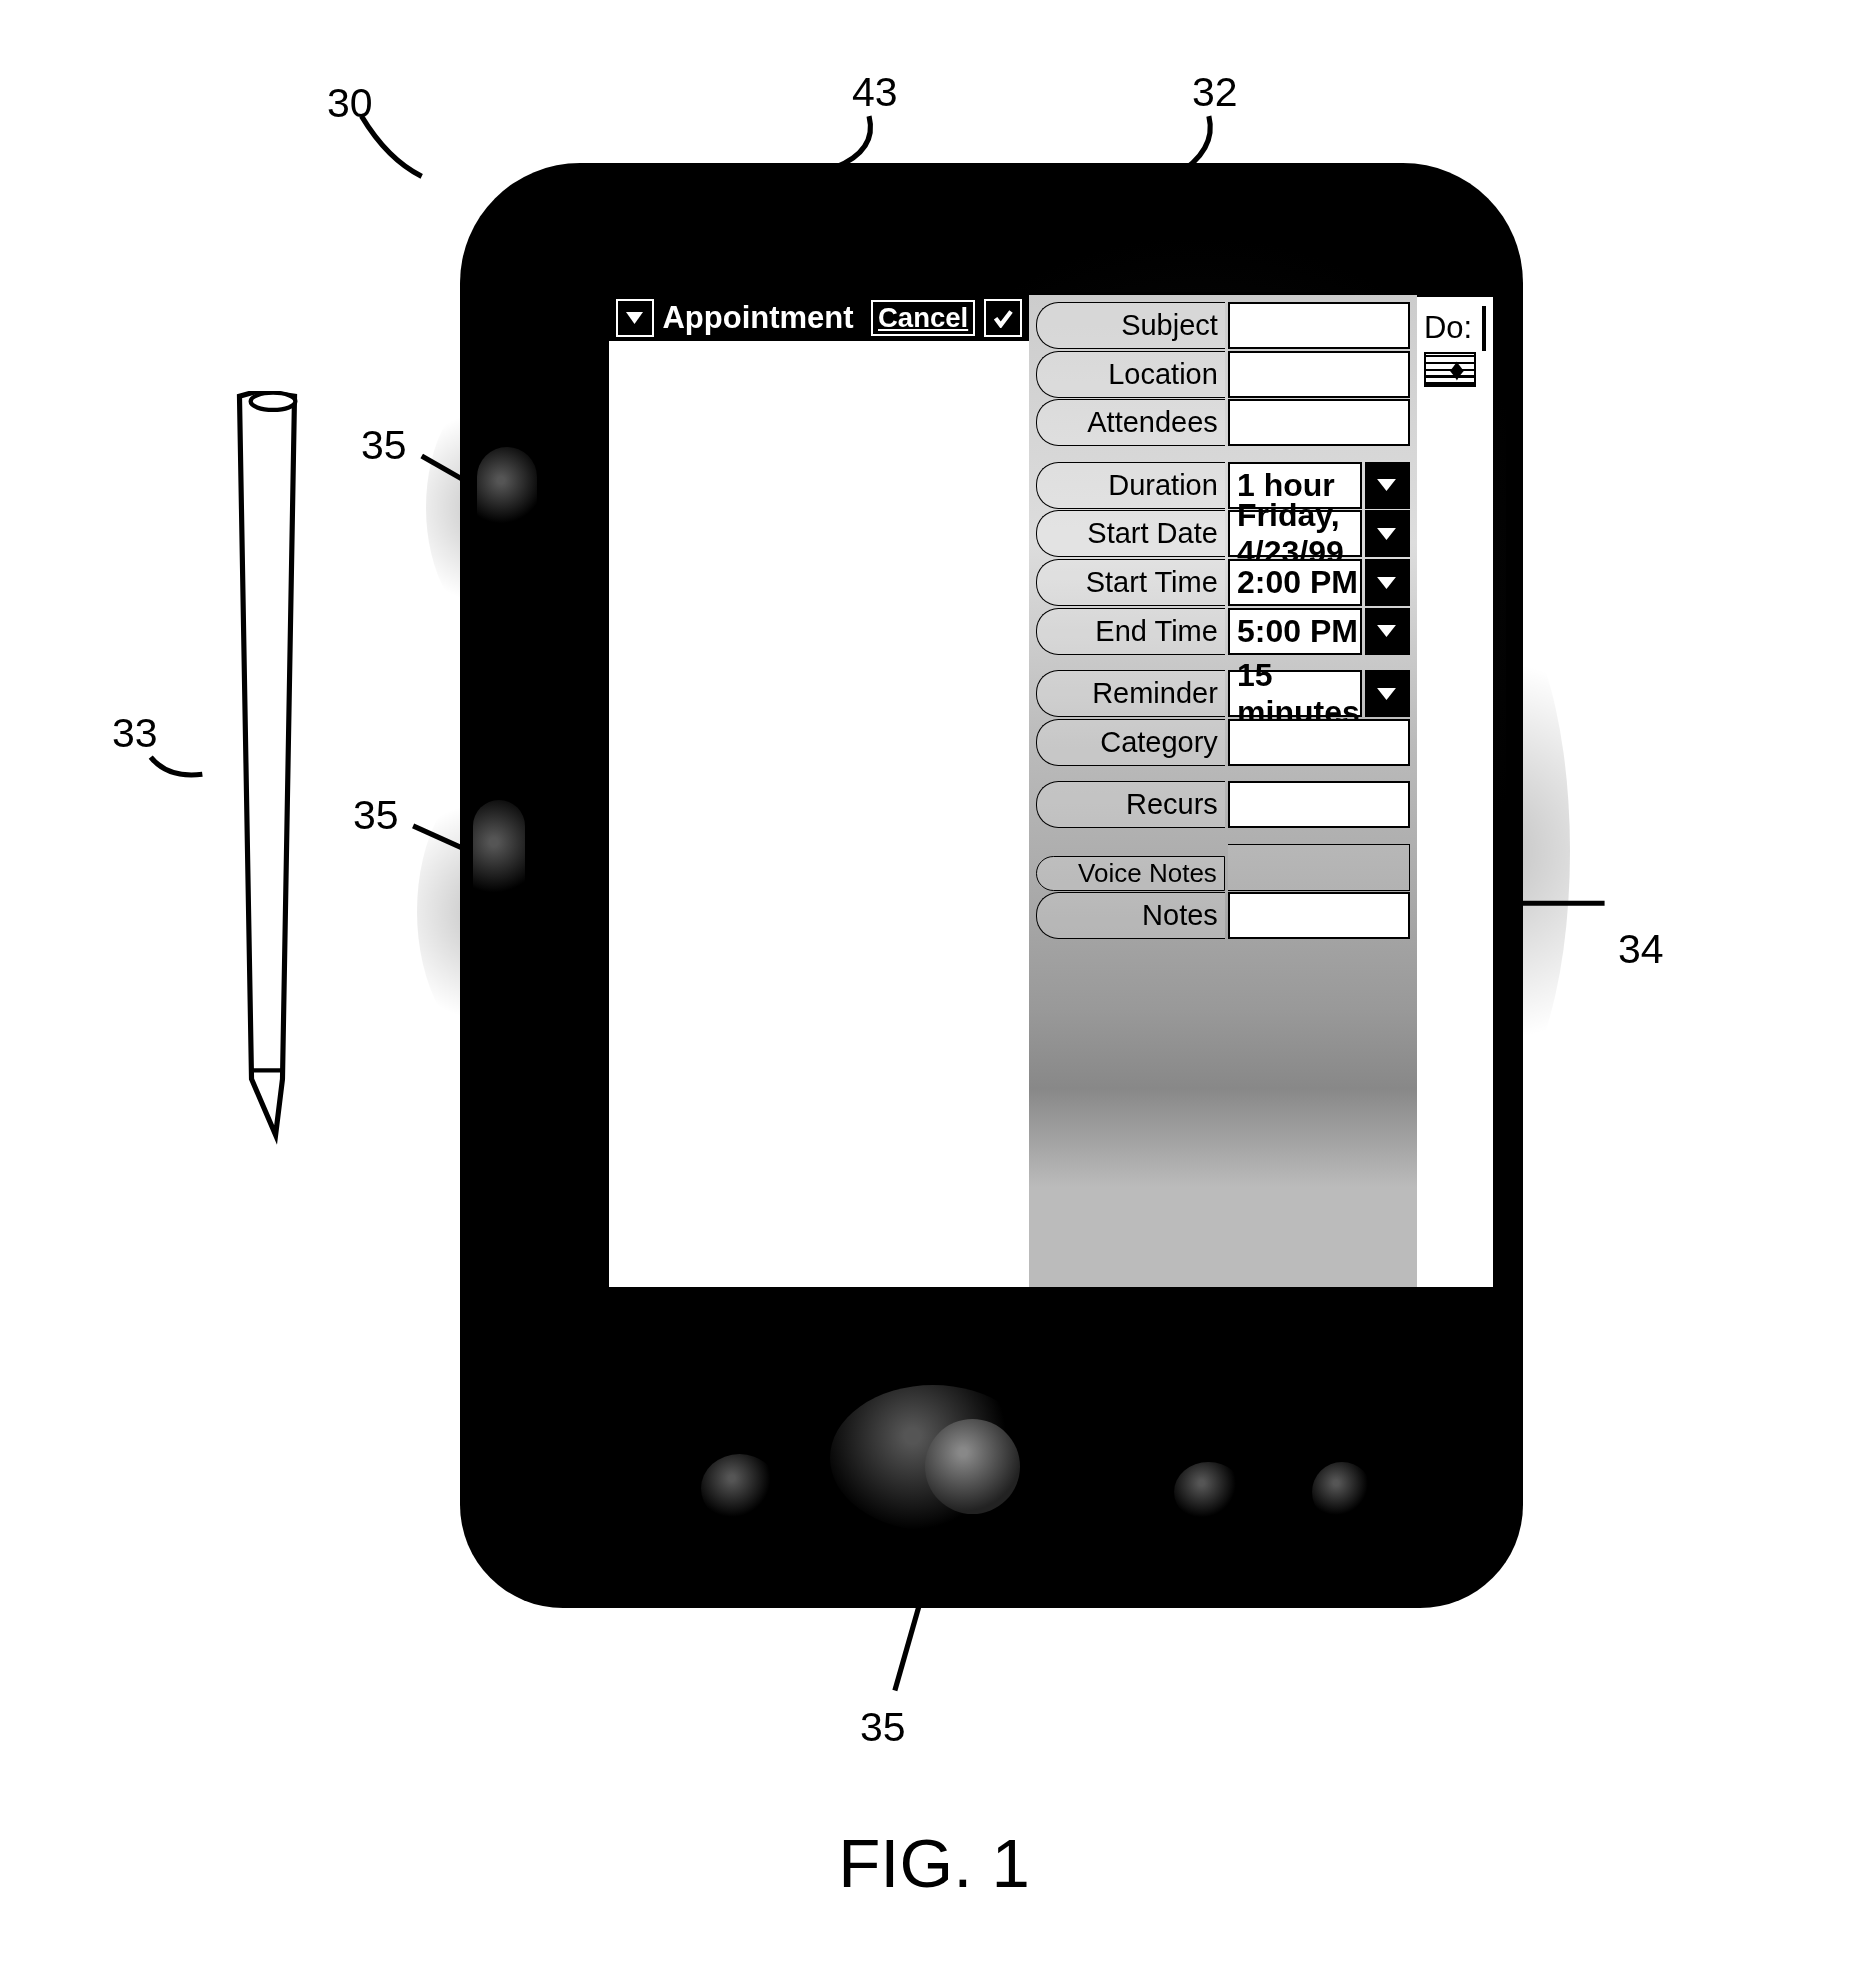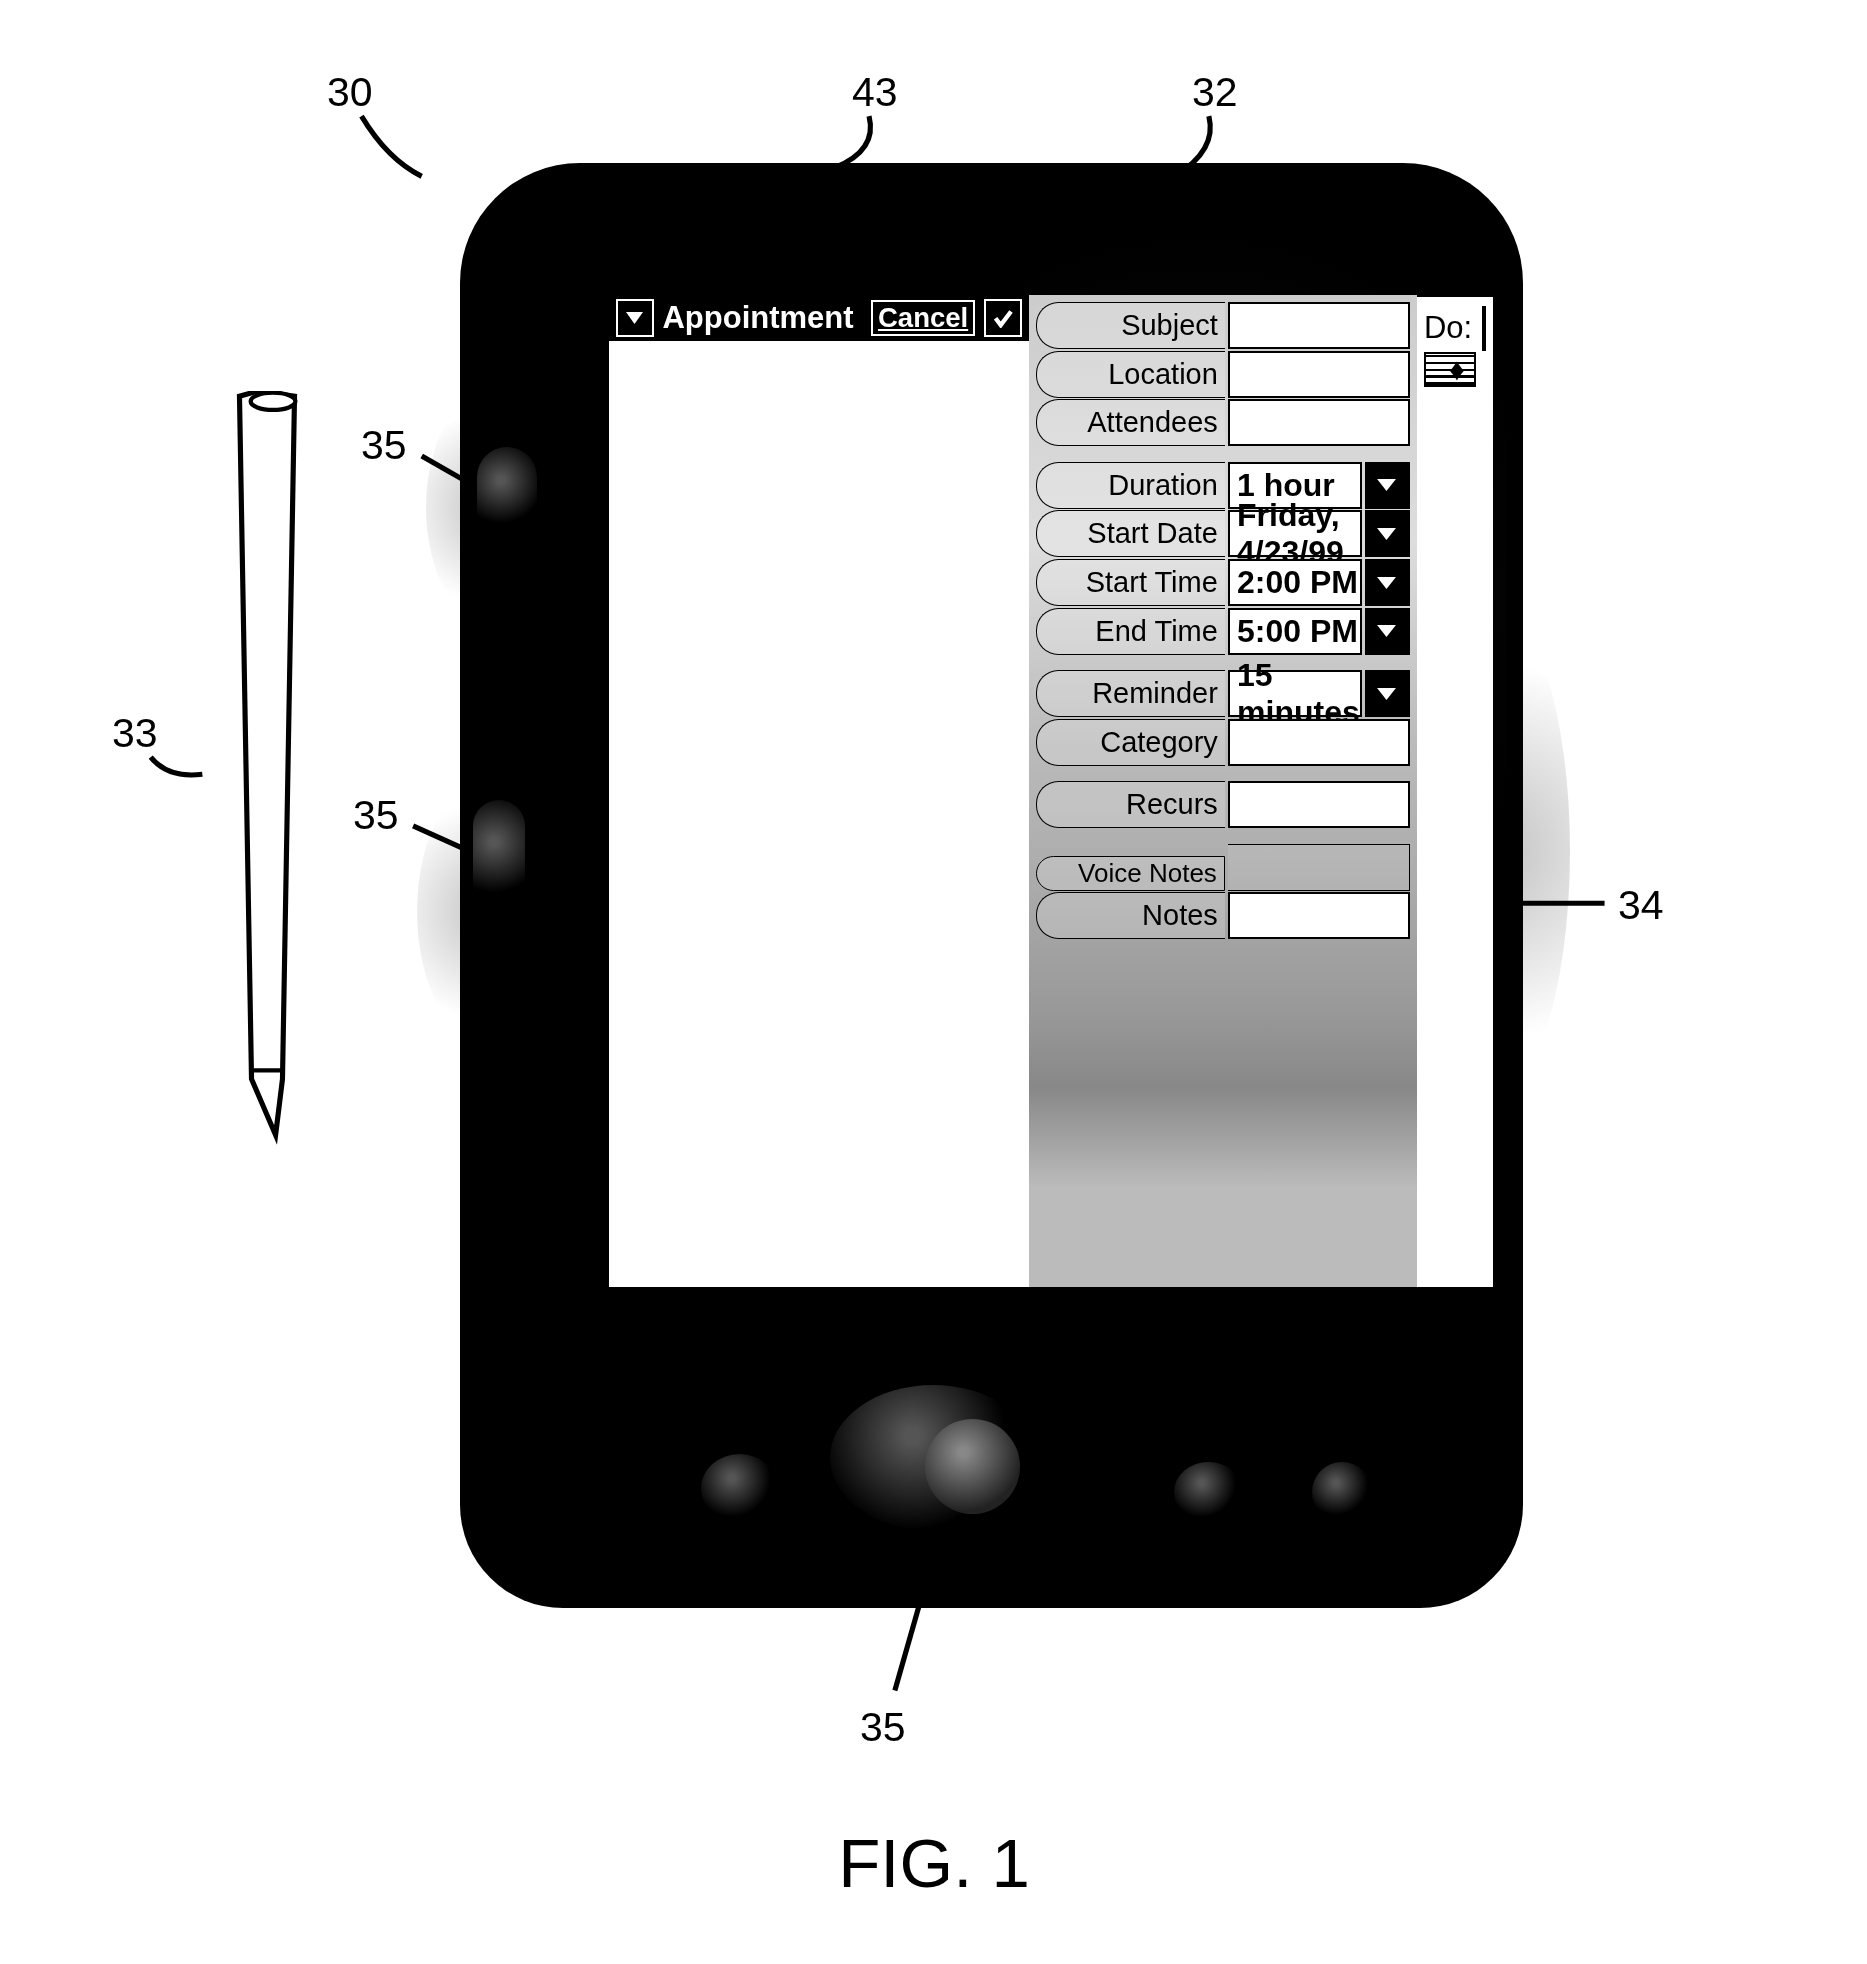--- a/index.html
+++ b/index.html
@@ -206,27 +206,27 @@
   .smudge {
     position: absolute;
     border-radius: 50%;
     background: radial-gradient(circle, rgba(0,0,0,0.25) 0%, rgba(0,0,0,0) 70%);
     pointer-events: none;
   }
 </style>
 </head>
 <body>
 
-<div class="callout-label" style="left:327px; top:69px;">30</div>
+<div class="callout-label" style="left:327px; top:80px;">30</div>
 <div class="callout-label" style="left:852px; top:69px;">43</div>
 <div class="callout-label" style="left:1192px; top:69px;">32</div>
 <div class="callout-label" style="left:112px; top:710px;">33</div>
 <div class="callout-label" style="left:361px; top:422px;">35</div>
 <div class="callout-label" style="left:353px; top:792px;">35</div>
-<div class="callout-label" style="left:1618px; top:882px;">34</div>
+<div class="callout-label" style="left:1618px; top:926px;">34</div>
 <div class="callout-label" style="left:860px; top:1704px;">35</div>
 
 <div class="figure-caption" style="top:1824px;">FIG. 1</div>
 
 <svg class="leader" viewBox="0 0 2171 2283" width="1868" height="1964">
 
   <path d="M 420 135 q 30 50 70 70" stroke="#000" stroke-width="6" fill="none"></path>
 
   <path d="M 1010 135 q 10 40 -40 60" stroke="#000" stroke-width="6" fill="none"></path>
 

